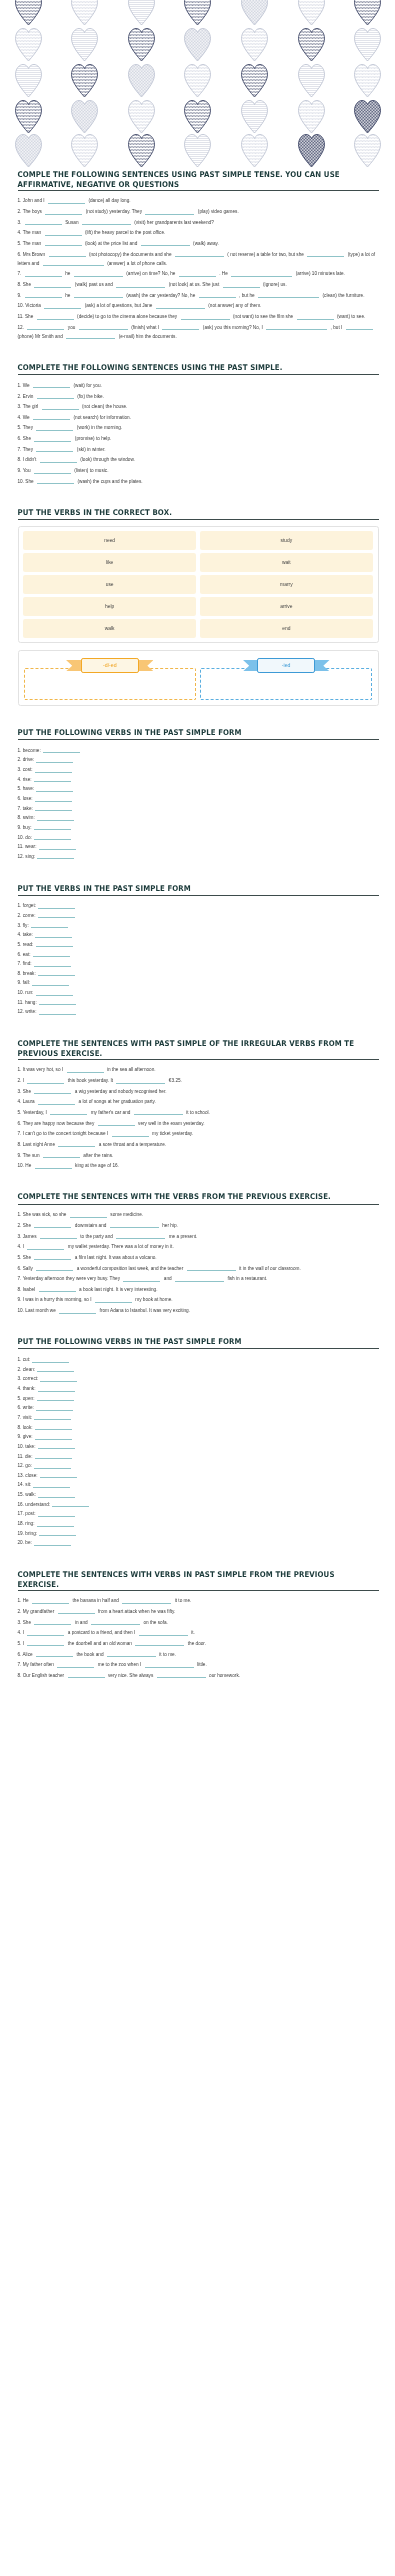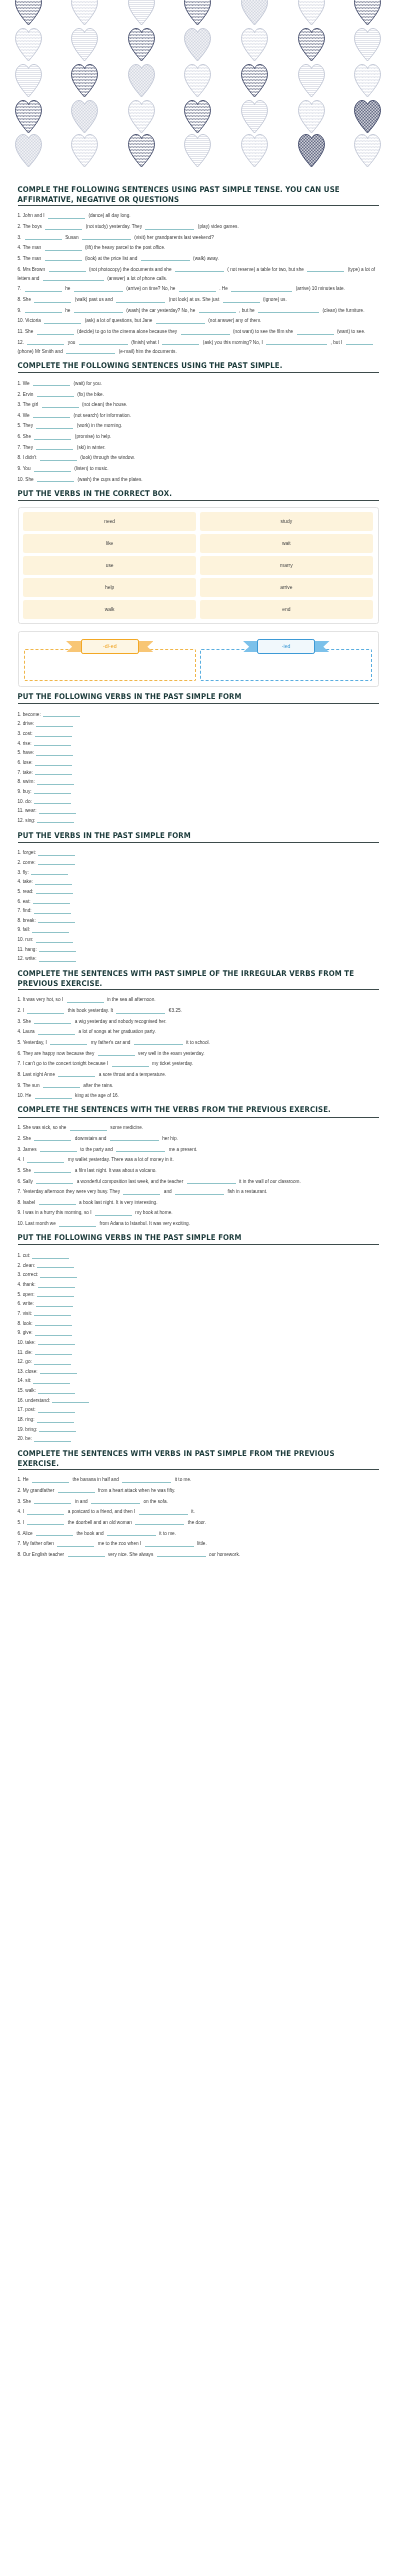--- a/index.html
+++ b/index.html
@@ -18,22 +18,22 @@
     position: relative;
     overflow: hidden;
     background: #ffffff;
   }
   .heart-row { position:absolute; left:0; width:100%; display:flex; justify-content:space-around; }
   .heart { width: 29px; height: 36px; }
 
   
   .sheet { padding: 0 17.5px 20.6px 17.5px; }
 
-  .section { margin-top: 5px; }
-  .section:first-of-type { margin-top: 15px; }
+  .section { margin-top: 22px; }
+  .section:first-of-type { margin-top: 0; }
 
   h2.ex-title {
     font-family: "DejaVu Sans", sans-serif;
     font-weight: bold;
     font-size: 7px;
     line-height: 1.22;
     letter-spacing: 0.1px;
     color: #1b3a3a;
     text-transform: uppercase;
     margin: 0 0 2.6px 0;

